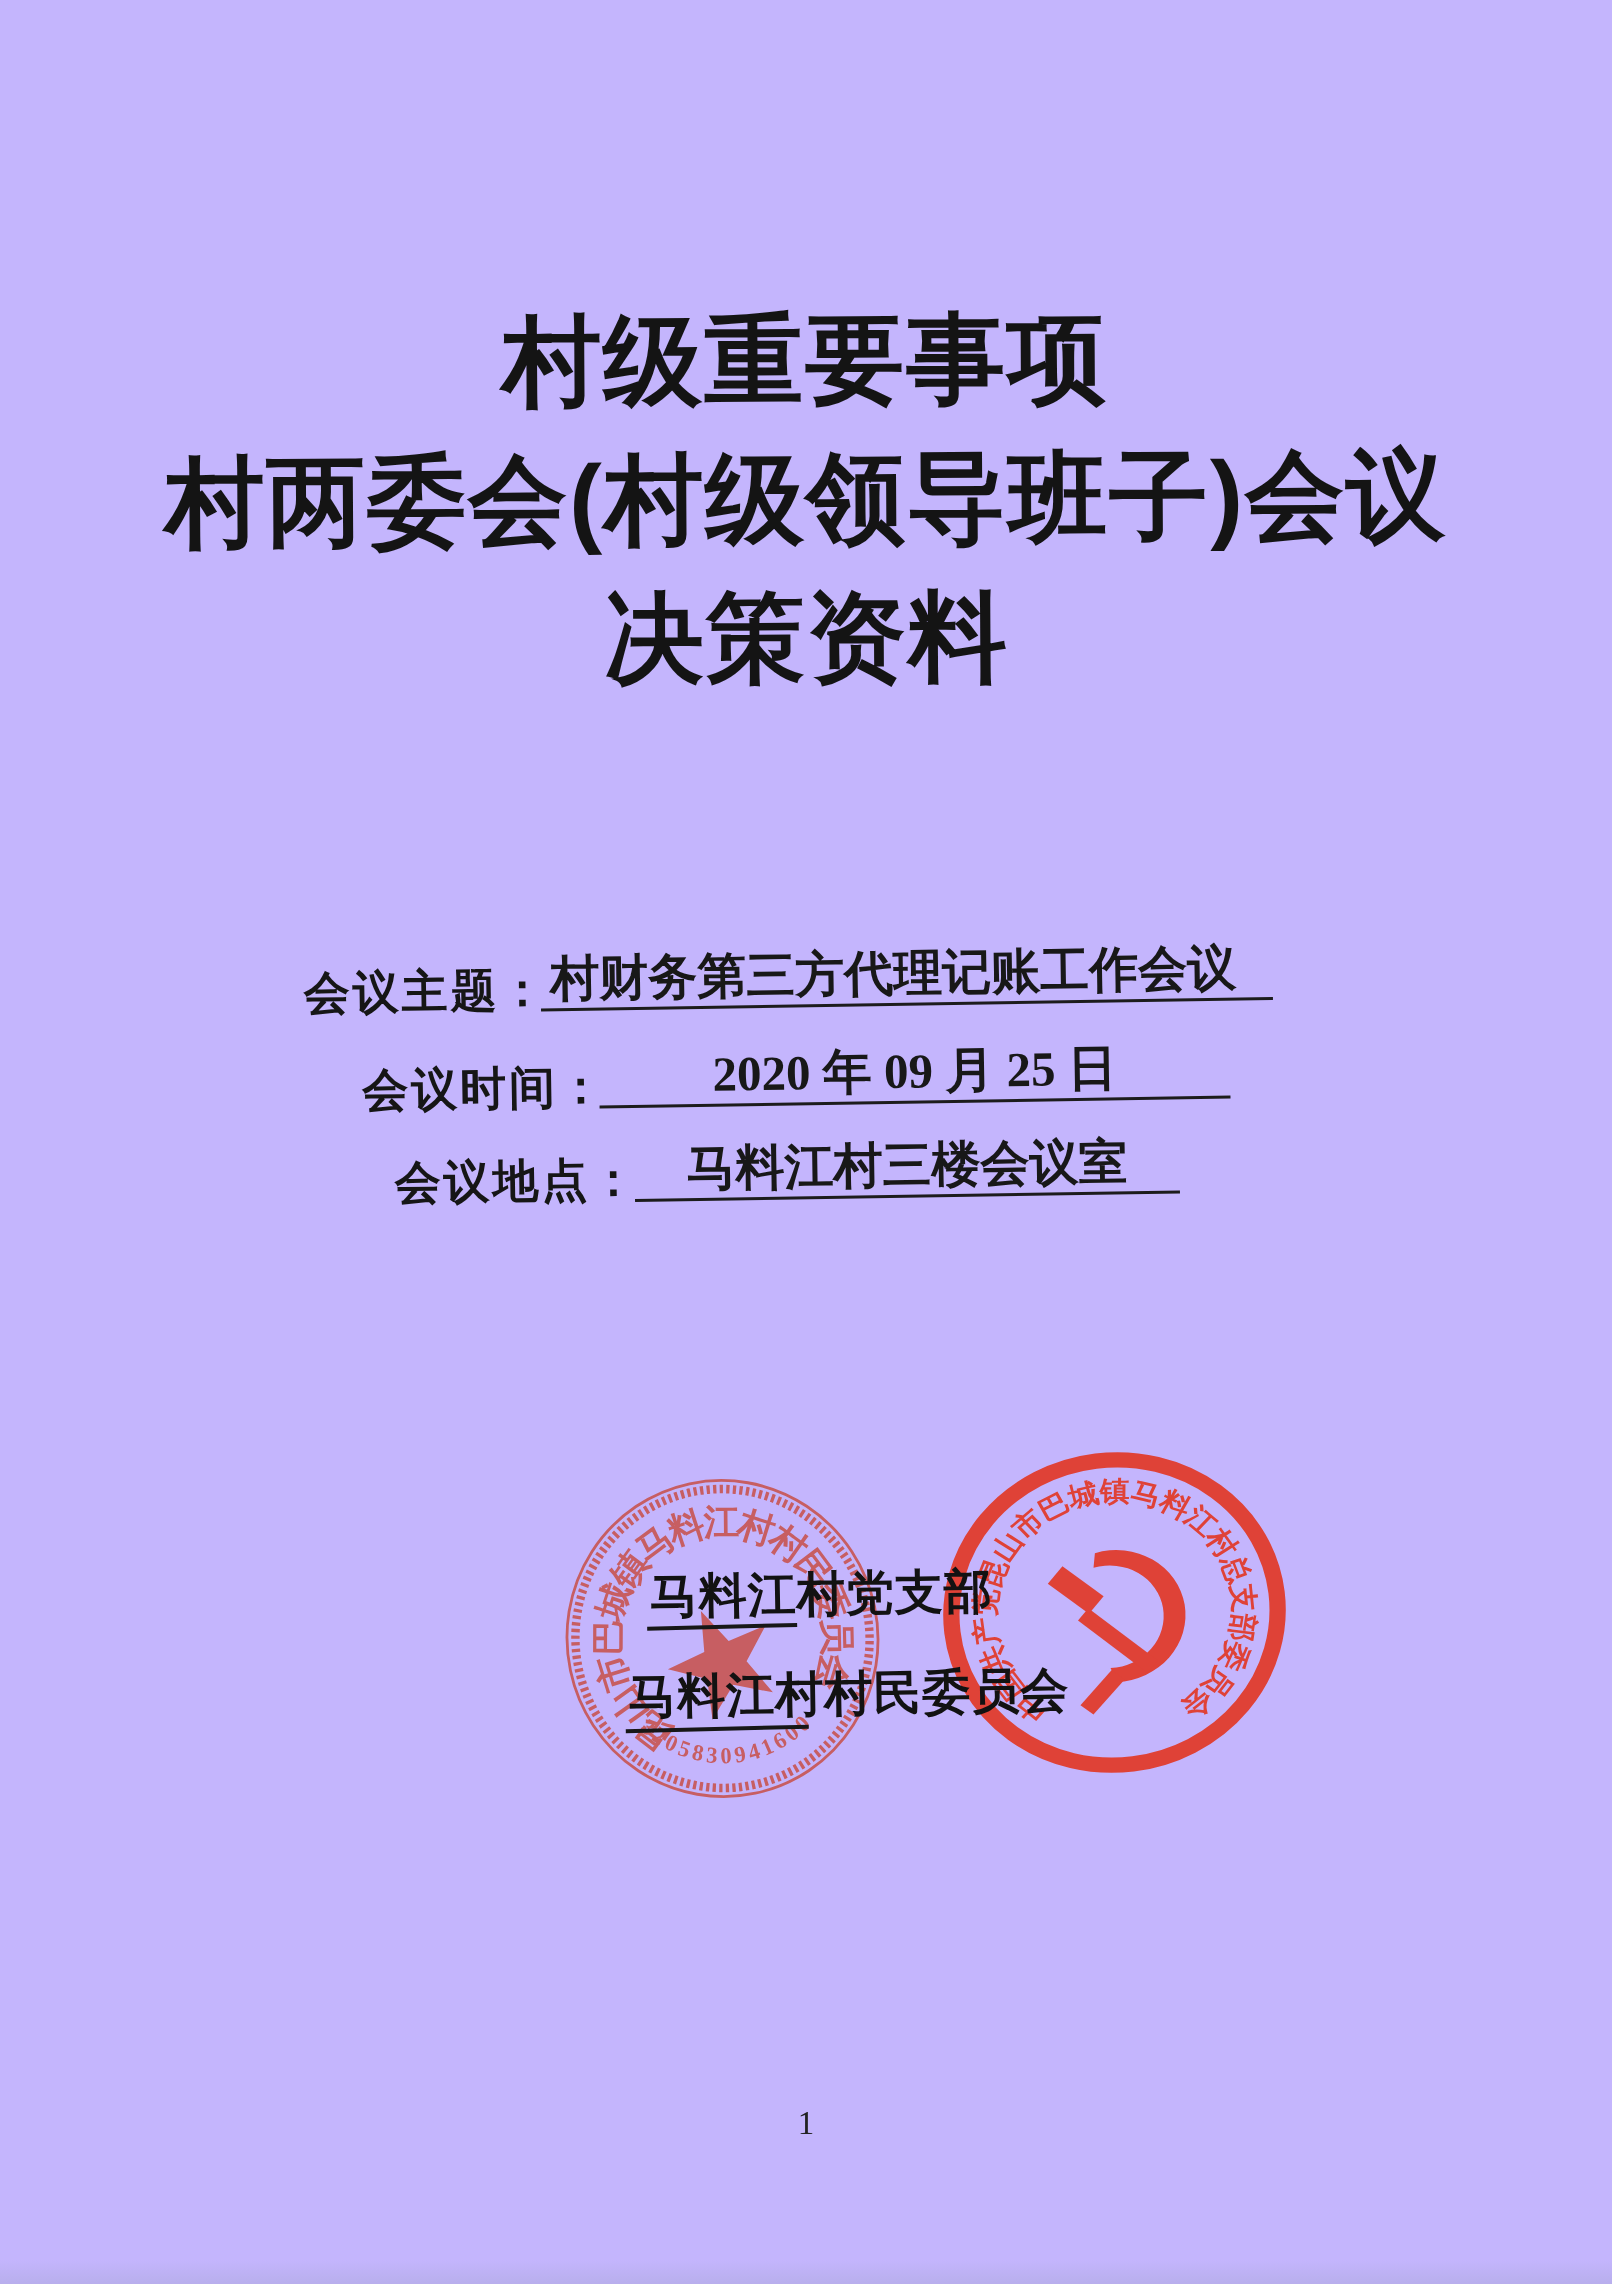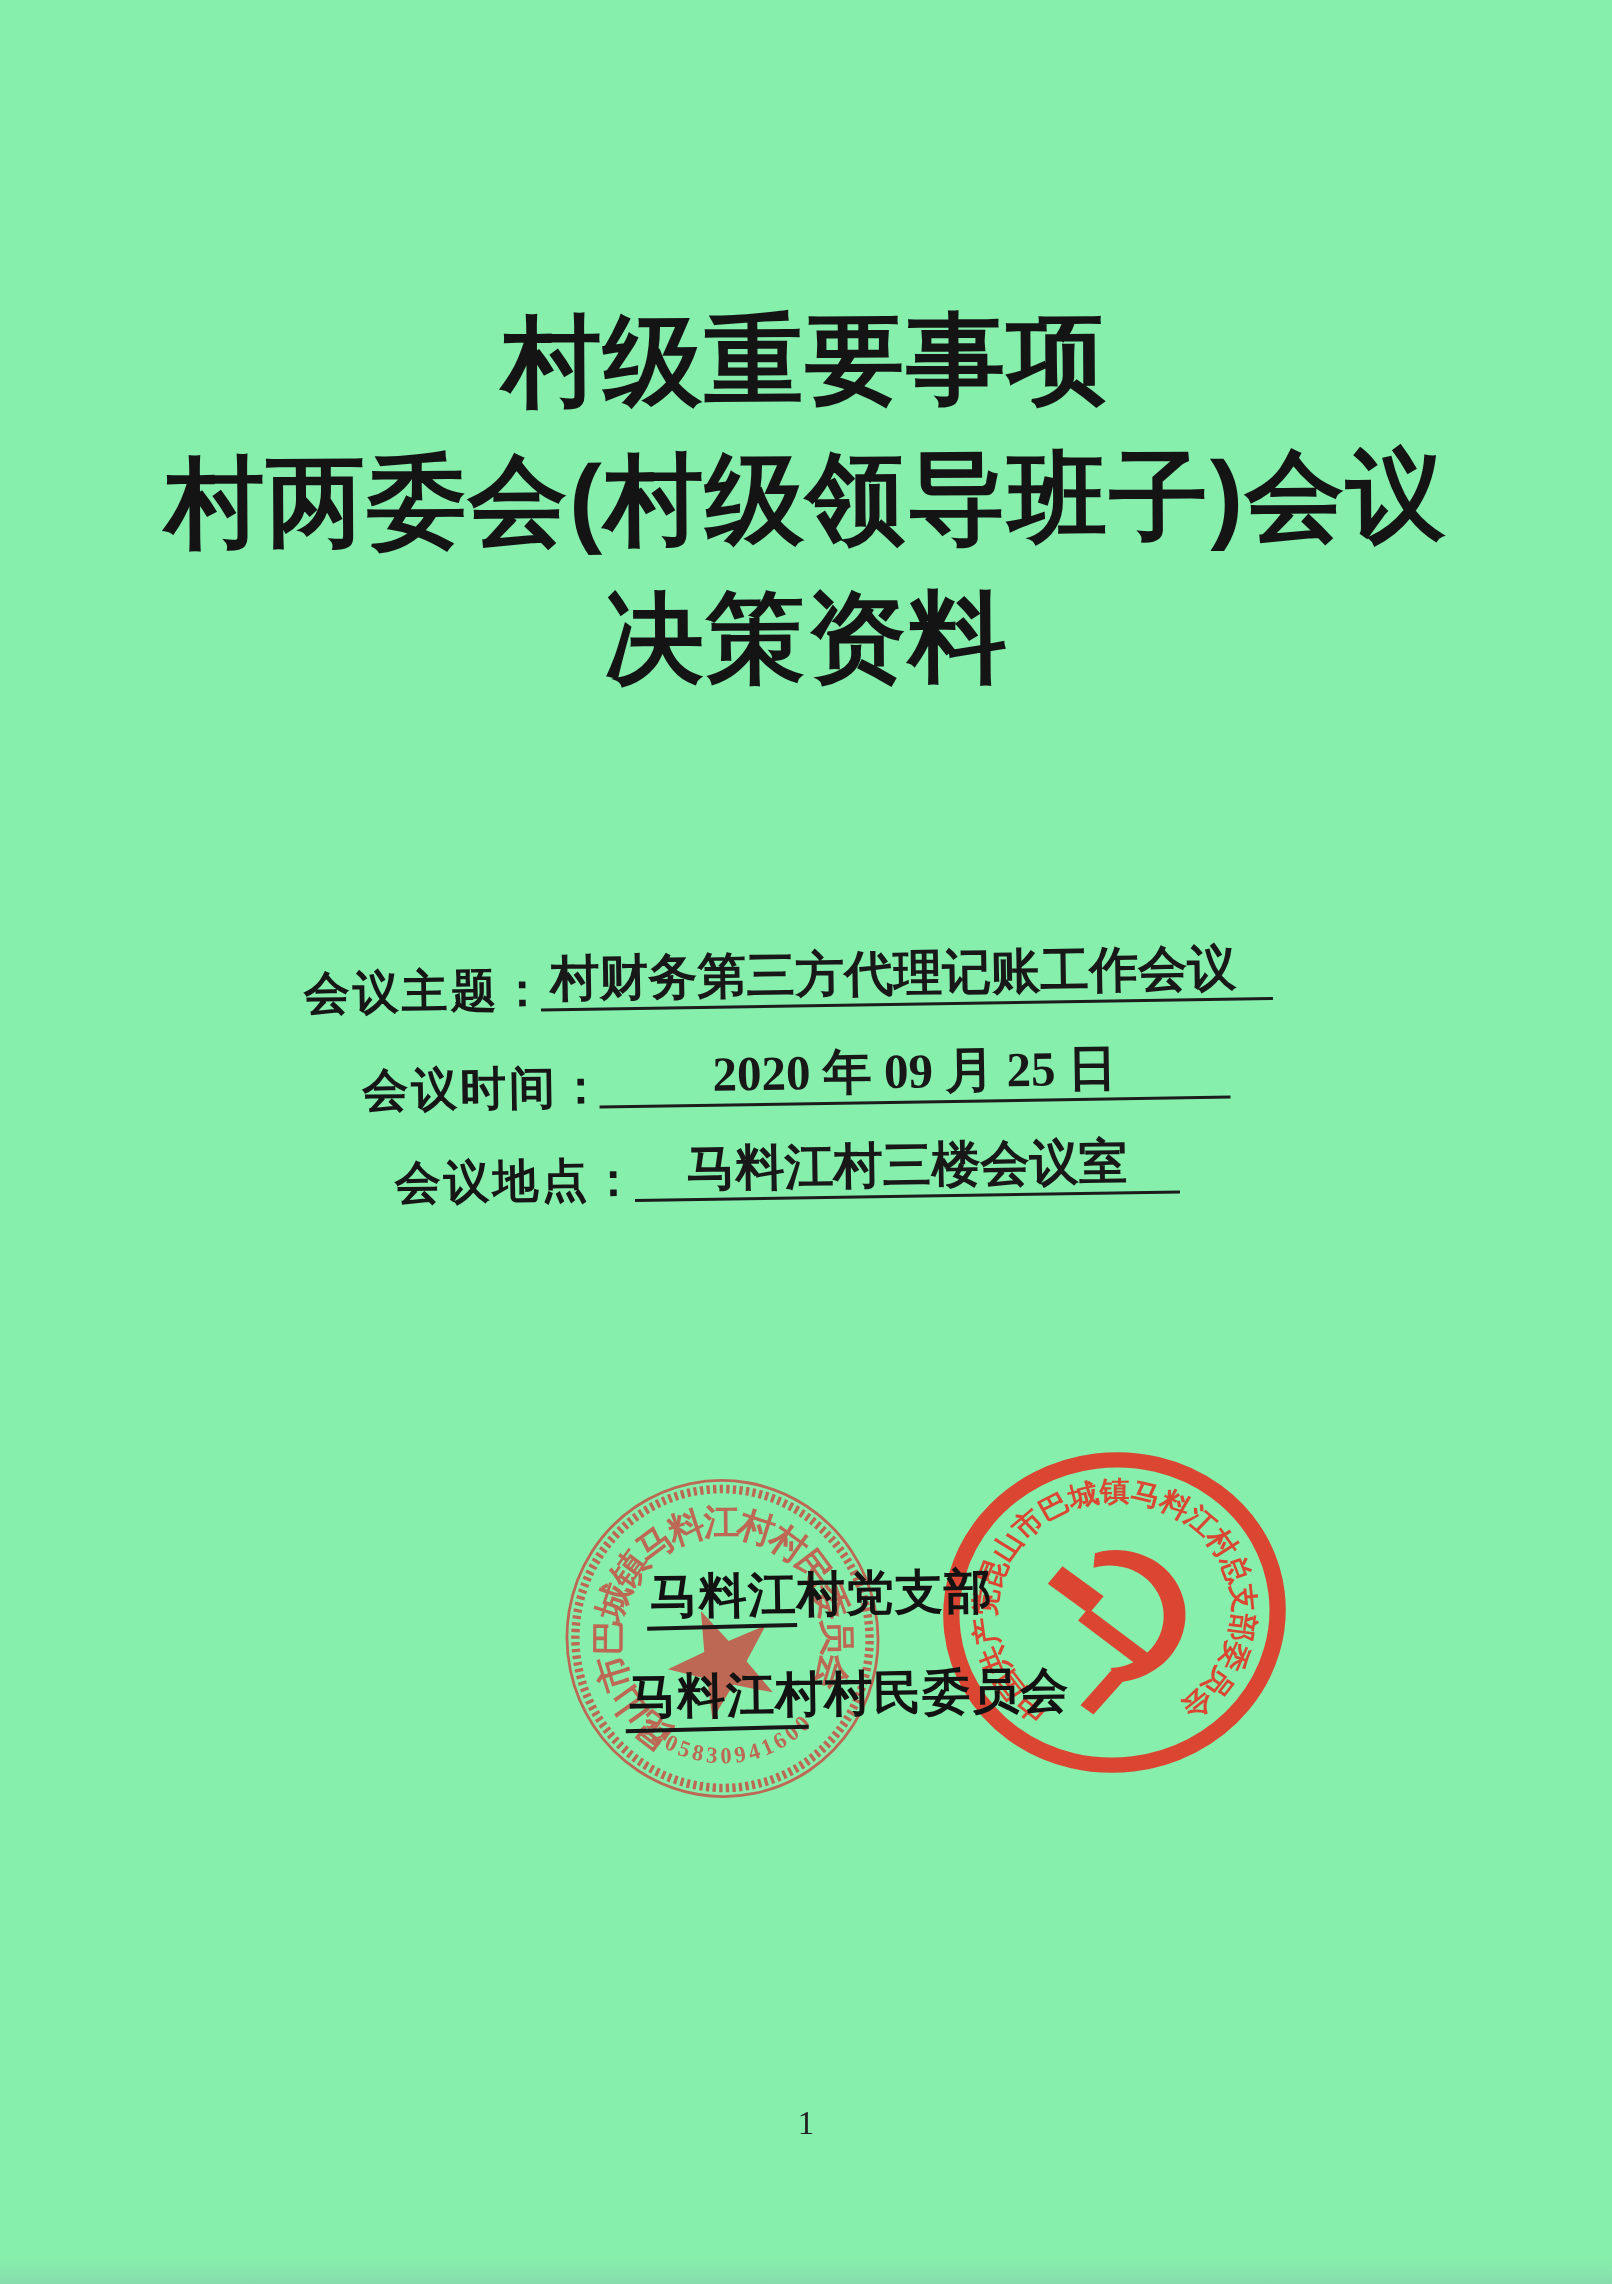--- a/index.html
+++ b/index.html
@@ -1,18 +1,18 @@
 <!DOCTYPE html>
 <html><head>
 <meta charset="utf-8">
 <style>
   html,body{margin:0;padding:0;background:#e9e9e9;}
   #page{
     position:relative; width:1612px; height:2285px;
-    background:#86efac; overflow:hidden;
+    background:#c4b5fd; overflow:hidden;
     font-family:"Liberation Serif","DejaVu Serif",serif;
     color:#1a1a1a;
   }
   
   .title-block{
     position:absolute; left:0; right:0; top:290px; text-align:center;
     transform:rotate(-0.35deg);
     font-family:"Liberation Sans","DejaVu Sans",sans-serif;
     font-weight:700; color:#141414;
   }

